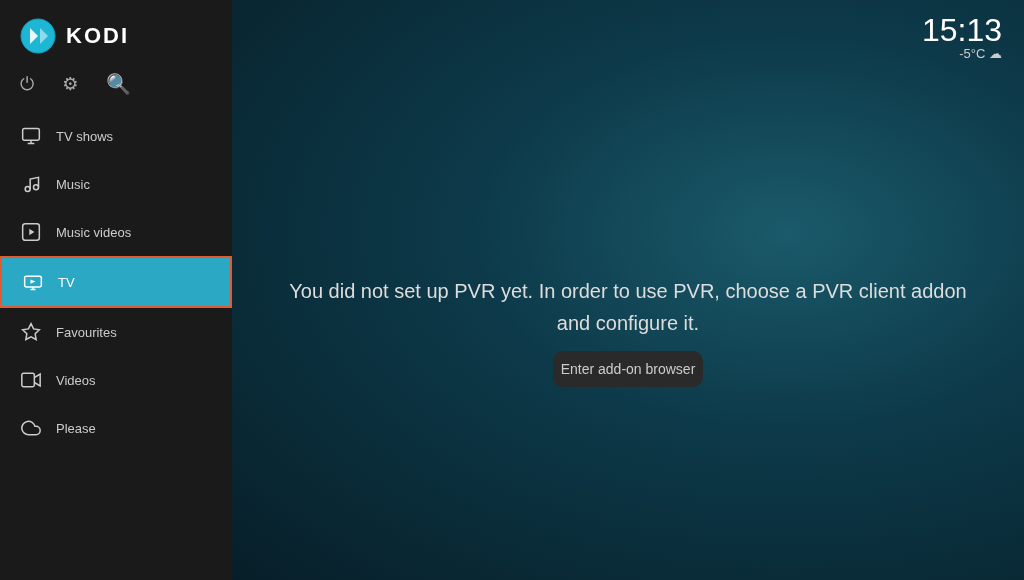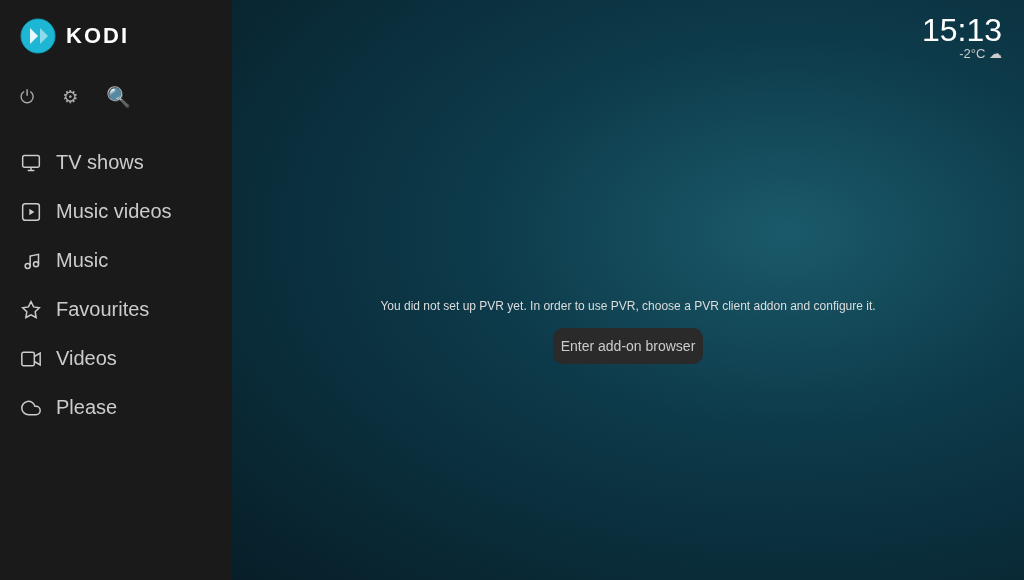--- a/index.html
+++ b/index.html
@@ -13,21 +13,20 @@
     }
 
     
     .sidebar {
       width: 232px;
       height: 580px;
       background: #1a1a1a;
       display: flex;
       flex-direction: column;
       flex-shrink: 0;
-      gap: 13px;
     }
 
     .logo-area {
       display: flex;
       align-items: center;
       padding: 18px 20px 10px 20px;
       gap: 10px;
     }
 
     .kodi-logo {
@@ -61,21 +60,21 @@
       flex: 1;
     }
 
     .nav-item {
       display: flex;
       align-items: center;
       padding: 13px 20px;
       color: #ccc;
       cursor: pointer;
       gap: 14px;
-      font-size: 20px;
+      font-size: 13px;
       position: relative;
     }
 
     .nav-item.active {
       background: #2aa8c4;
       color: #fff;
       border: 2px solid #e05c30;
     }
 
     .nav-icon {
@@ -128,21 +127,21 @@
       display: flex;
       flex-direction: column;
       align-items: center;
       justify-content: center;
       padding: 40px;
       text-align: center;
     }
 
     .pvr-text {
       color: #ddd;
-      font-size: 12px;
+      font-size: 20px;
       line-height: 1.6;
       max-width: 700px;
       margin-bottom: 12px;
     }
 
     .pvr-buttons {
       display: flex;
       gap: 14px;
     }
 
@@ -193,38 +192,49 @@
             <line x1="8" y1="21" x2="16" y2="21" stroke="currentColor" stroke-width="1.8"></line>
             <line x1="12" y1="17" x2="12" y2="21" stroke="currentColor" stroke-width="1.8"></line>
           </svg>
       </span>
       <span>TV shows</span>
     </div>
 
     <div class="nav-item">
       <span class="nav-icon">
         <svg viewBox="0 0 24 24">
-            <rect x="2" y="2" width="20" height="20" rx="3" fill="none" stroke="currentColor" stroke-width="1.8"></rect>
-            <polygon points="10,8 10,16 16,12" fill="currentColor"></polygon>
-          </svg>
-      </span>
-      <span>Music videos</span>
-    </div>
-
-    <div class="nav-item">
-      <span class="nav-icon">
-        <svg viewBox="0 0 24 24">
             <circle cx="8" cy="18" r="3" fill="none" stroke="currentColor" stroke-width="1.8"></circle>
             <circle cx="18" cy="16" r="3" fill="none" stroke="currentColor" stroke-width="1.8"></circle>
             <polyline points="11,18 11,6 21,4 21,16" fill="none" stroke="currentColor" stroke-width="1.8"></polyline>
           </svg>
       </span>
       <span>Music</span>
     </div>
 
+    <div class="nav-item">
+      <span class="nav-icon">
+        <svg viewBox="0 0 24 24">
+            <rect x="2" y="2" width="20" height="20" rx="3" fill="none" stroke="currentColor" stroke-width="1.8"></rect>
+            <polygon points="10,8 10,16 16,12" fill="currentColor"></polygon>
+          </svg>
+      </span>
+      <span>Music videos</span>
+    </div>
+
+    <div class="nav-item active">
+      <span class="nav-icon">
+        <svg viewBox="0 0 24 24">
+            <rect x="2" y="5" width="20" height="13" rx="2" fill="none" stroke="currentColor" stroke-width="1.8"></rect>
+            <line x1="9" y1="21" x2="15" y2="21" stroke="currentColor" stroke-width="1.8"></line>
+            <line x1="12" y1="18" x2="12" y2="21" stroke="currentColor" stroke-width="1.8"></line>
+            <polygon points="9,9 9,14 15,11.5" fill="currentColor"></polygon>
+          </svg>
+      </span>
+      <span>TV</span>
+    </div>
 
 
     <div class="nav-item">
       <span class="nav-icon">
         <svg viewBox="0 0 24 24">
             <polygon points="12,2 15.09,8.26 22,9.27 17,14.14 18.18,21.02 12,17.77 5.82,21.02 7,14.14 2,9.27 8.91,8.26" fill="none" stroke="currentColor" stroke-width="1.8"></polygon>
           </svg>
       </span>
       <span>Favourites</span>
     </div>
@@ -248,21 +258,21 @@
       <span>Please</span>
     </div>
 
   </nav>
 </div>
 
 <div class="main-content">
   <div class="top-bar">
     <div class="clock-area">
       <div class="clock-time">15:13</div>
-      <div class="clock-weather">-2°C ☁</div>
+      <div class="clock-weather">-5°C ☁</div>
     </div>
   </div>
 
   <div class="pvr-message">
     <p class="pvr-text">
       <span>You did not set up PVR yet. In order to use PVR, choose a PVR client addon and configure it.</span><br>
     </p>
     <div class="pvr-buttons">
       <button class="pvr-btn">Enter add-on browser</button>
     </div>

